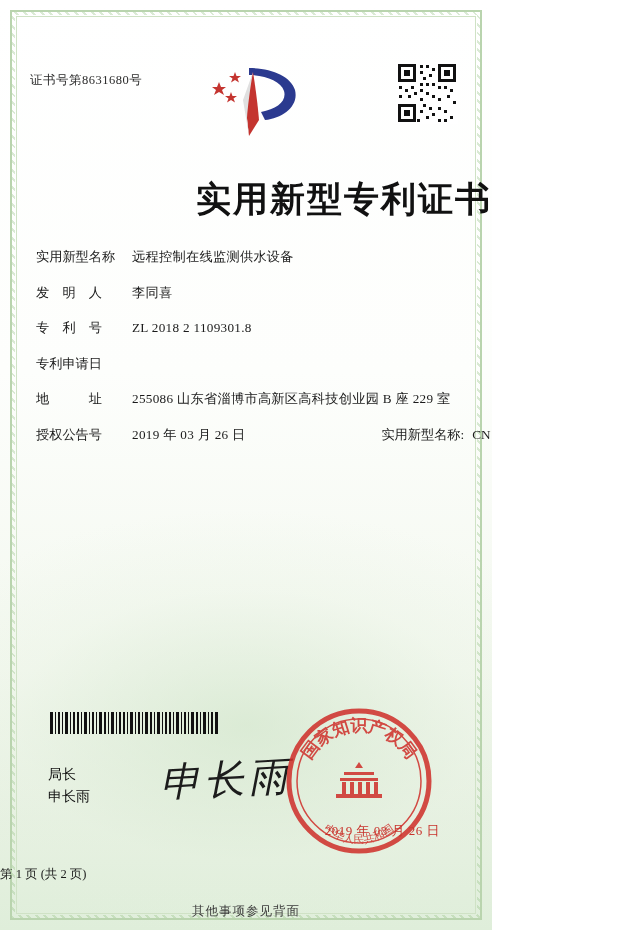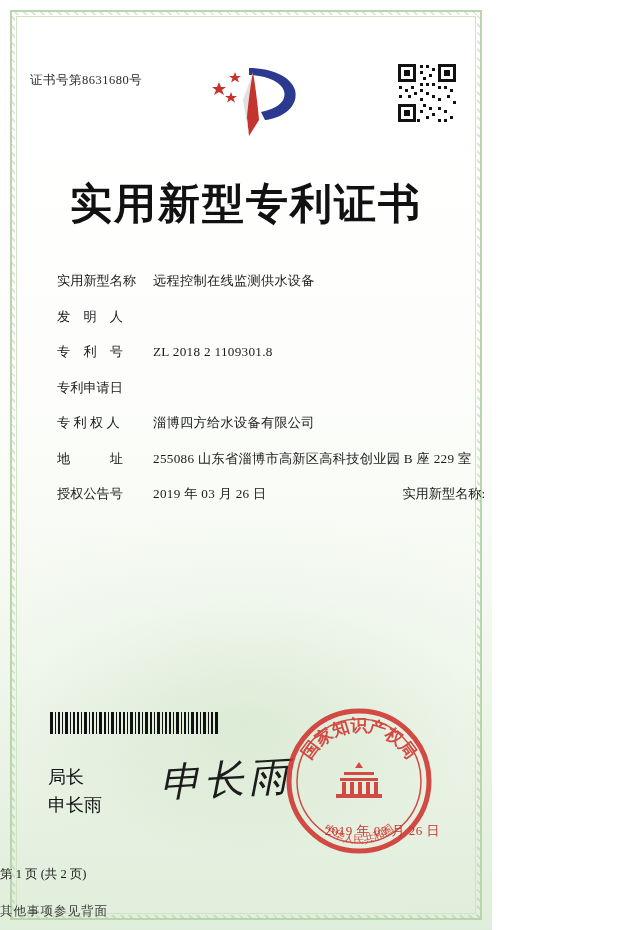--- a/index.html
+++ b/index.html
@@ -71,34 +71,33 @@
     top: 62px;
     width: 110px;
     height: 78px;
   }
   
   .title {
     position: absolute;
     top: 176px;
     left: 0;
     width: 100%;
-    text-align: center;
+    text-align: right;
     font-family: "DejaVu Sans", sans-serif;
     font-weight: bold;
-    font-size: 42px;
+    font-size: 35px;
     letter-spacing: 2px;
     color: #111;
   }
   
   .fields {
     position: absolute;
-    left: 57px;
+    left: 36px;
     top: 248px;
     width: 530px;
-    margin-top: 24px;
   }
   .row {
     display: flex;
     align-items: baseline;
     margin-bottom: 17.5px;
     font-family: "Liberation Serif", serif;
     font-size: 13.2px;
     color: #1a1a1a;
   }
   .row .lbl {
@@ -142,21 +141,21 @@
     top: 712px;
     width: 168px;
     height: 22px;
   }
   
   .sig-label {
     position: absolute;
     left: 48px;
     top: 764px;
     font-family: "Liberation Serif", serif;
-    font-size: 18px;
+    font-size: 14px;
     color: #111;
     line-height: 1.55;
   }
   .sig-script {
     position: absolute;
     left: 160px;
     top: 752px;
     font-family: "DejaVu Serif", serif;
     font-size: 40px;
     font-style: italic;
@@ -189,21 +188,21 @@
     top: 866px;
     font-family: "Liberation Serif", serif;
     font-size: 12.5px;
     color: #1a1a1a;
   }
   .footer-note {
     position: absolute;
     left: 0;
     width: 100%;
     top: 903px;
-    text-align: left;
+    text-align: center;
     font-family: "Liberation Serif", serif;
     font-size: 12.5px;
     color: #3a3a3a;
     letter-spacing: 1px;
   }
 </style>
 </head>
 <body>
 
 <div id="page">
@@ -288,31 +287,28 @@
 
   <div class="title">实用新型专利证书</div>
 
   <div class="fields">
     <div class="row">
       <div class="lbl">实用新型名称</div>
       <div class="val">远程控制在线监测供水设备</div>
     </div>
     <div class="row">
       <div class="lbl">发　明　人</div>
+      <div class="val">李同喜</div>
     </div>
     <div class="row">
       <div class="lbl">专　利　号</div>
       <div class="val">ZL 2018 2 1109301.8</div>
     </div>
     <div class="row">
       <div class="lbl">专利申请日</div>
-    </div>
-    <div class="row">
-      <div class="lbl">专 利 权 人</div>
-      <div class="val">淄博四方给水设备有限公司</div>
     </div>
     <div class="row">
       <div class="lbl">地　　　址</div>
       <div class="val">255086 山东省淄博市高新区高科技创业园 B 座 229 室</div>
     </div>
     <div class="row">
       <div class="lbl">授权公告号</div>
       <div class="val">2019 年 03 月 26 日</div>
       <div class="val2-lbl">实用新型名称:</div>
       <div class="val2">CN 208650162 U</div>

